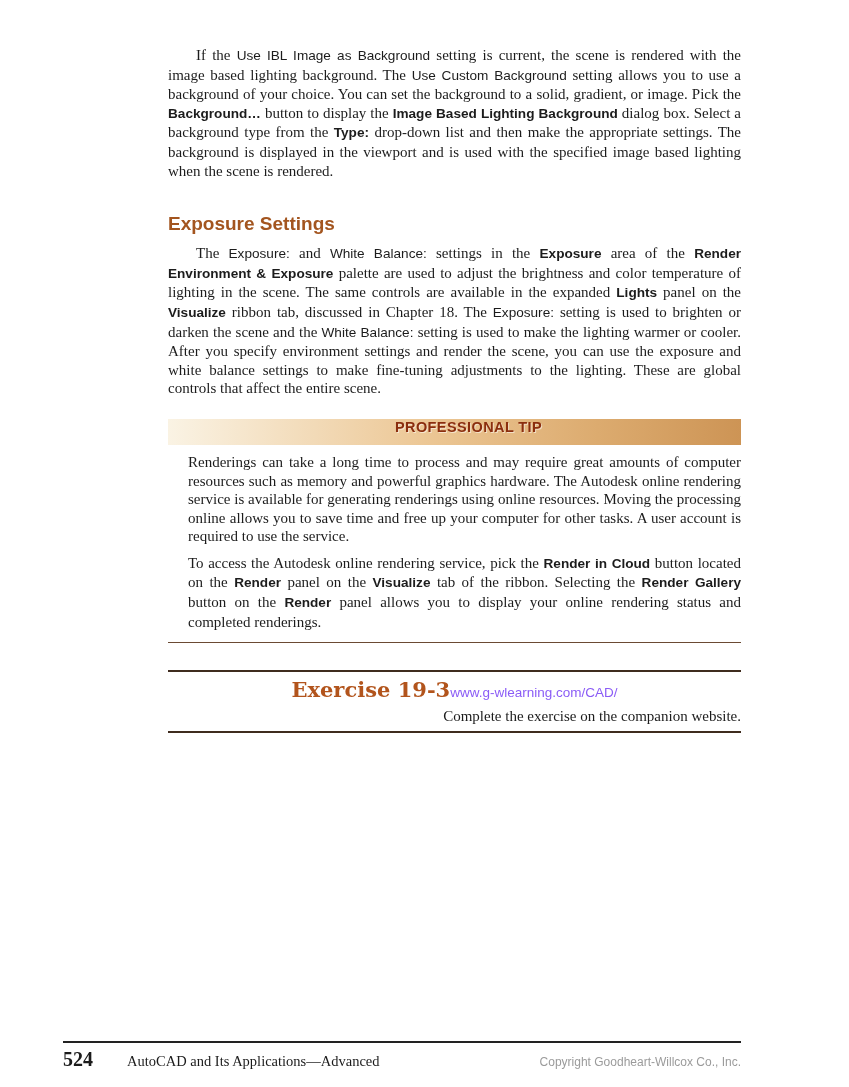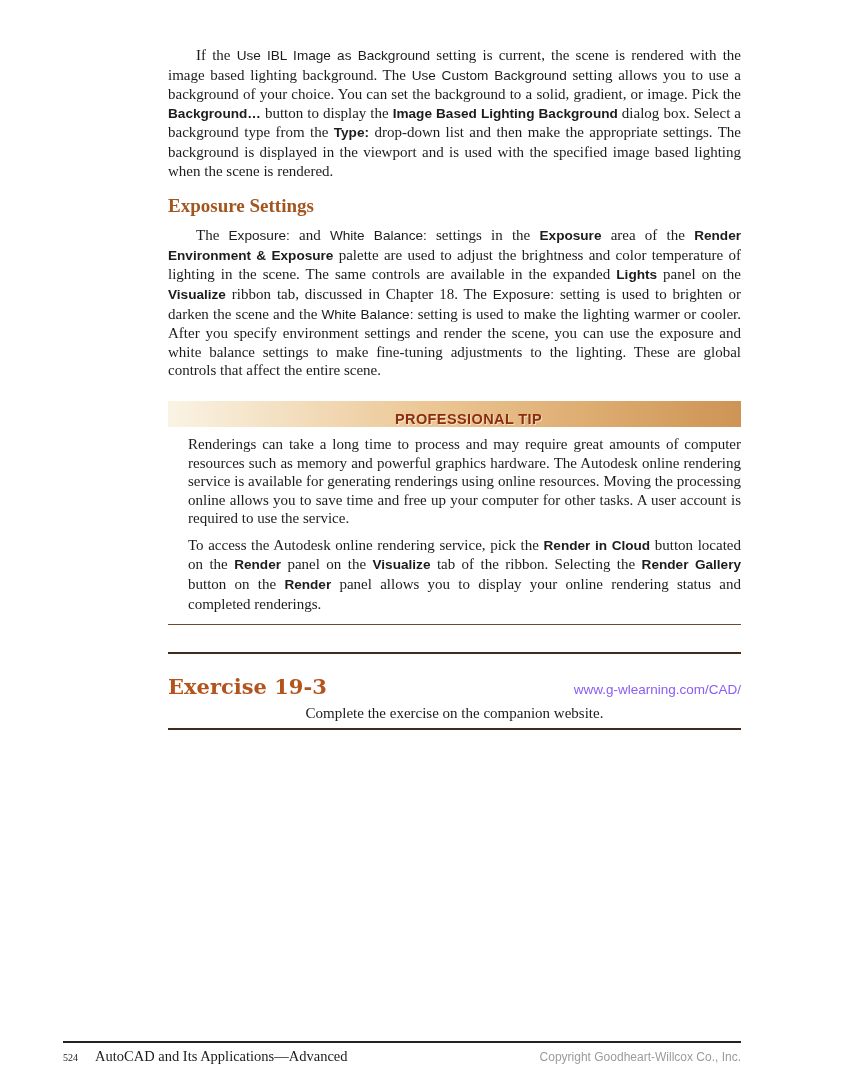--- a/index.html
+++ b/index.html
@@ -27,34 +27,34 @@
   }
   .indent { text-indent: 28px; }
   .seg-serif { font-family: "Liberation Serif", serif; }
   .seg-ui, .seg-uib {
     font-family: "Liberation Sans", sans-serif;
     font-size: 13.6px;
   }
   .seg-uib { font-weight: bold; }
 
   .section-heading {
-    font-family: Liberation Serif, serif;
+    font-family: Liberation Sans, sans-serif;
     font-size: 19px;
     font-weight: bold;
     color: #a3551f;
-    margin-top: 15px;
+    margin-top: 33px;
     margin-bottom: 9px;
   }
 
   .tip { margin-top: 21px; }
   .tip-bar {
     height: 26px;
     background: linear-gradient(to right, #faf3e4 0%, #ecc795 45%, #dcab6f 75%, #cd9455 100%);
     display: flex;
-    align-items: flex-end;
+    align-items: flex-start;
     justify-content: center;
     padding-left: 28px;
   }
   .tip-label {
     font-family: "Liberation Sans", sans-serif;
     font-weight: bold;
     font-size: 14.5px;
     letter-spacing: 0.4px;
     color: #8b2e0e;
     text-shadow: 1px 1px 0 rgba(255,255,255,0.55);
@@ -63,55 +63,55 @@
   .tip-rule {
     margin-top: 11px;
     border-top: 1px solid #6b4a33;
   }
 
   .exercise { margin-top: 27px; }
   .ex-rule { border-top: 2px solid #3f2c1e; }
   .ex-head-row {
     display: flex;
     align-items: baseline;
-    justify-content: space-between;
-    margin-top: 20px;
+    justify-content: center;
+    margin-top: 5px;
   }
   .ex-title {
     font-family: "DejaVu Serif", serif;
     font-size: 21px;
     font-weight: bold;
     color: #b2541c;
   }
   .ex-url {
     font-family: "Liberation Sans", sans-serif;
     font-size: 13.5px;
     color: #8b5cf6;
   }
   .ex-body {
     margin-top: 5px;
     margin-bottom: 5px;
-    text-align: center;
+    text-align: right;
     font-family: Liberation Serif, serif;
   }
 
   .footer {
     position: absolute;
     left: 63px;
     width: 678px;
     top: 1041px;
   }
   .footer-rule { border-top: 2px solid #222222; }
   .footer-row {
     display: flex;
     align-items: baseline;
     margin-top: 5px;
   }
-  .page-num { font-weight: normal; font-size: 10px; }
-  .book-title { margin-left: 17px; font-size: 14.5px; }
+  .page-num { font-weight: bold; font-size: 20px; }
+  .book-title { margin-left: 34px; font-size: 14.5px; }
   .copyright {
     margin-left: auto;
     font-family: "Liberation Sans", sans-serif;
     font-size: 12px;
     color: #9b9b9b;
   }
 </style>
 </head>
 <body>
 

